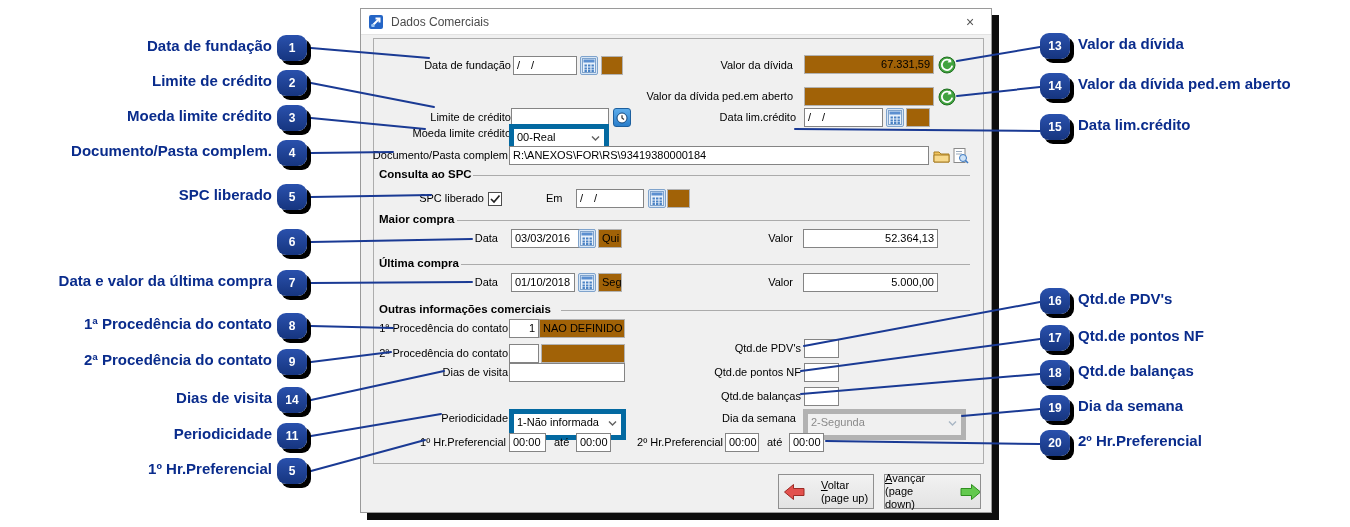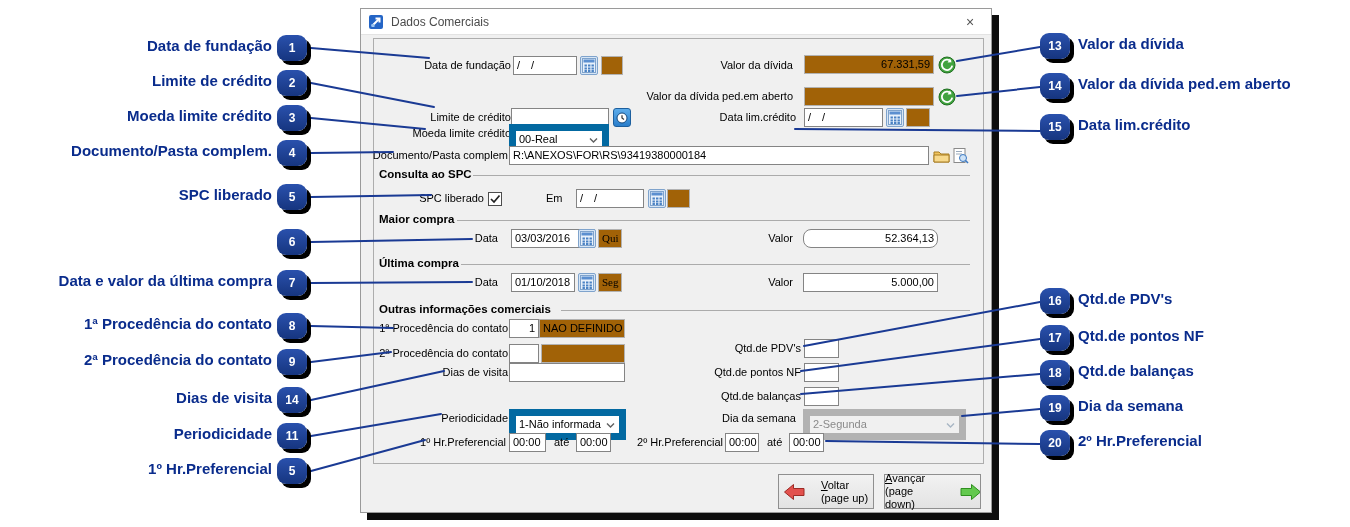--- a/index.html
+++ b/index.html
@@ -14,28 +14,28 @@
   .title-text{margin-left:7px;font-size:12px;color:#4b4b4b;}
   .close-btn{position:absolute;right:0;top:0;width:42px;height:25px;display:flex;align-items:center;
              justify-content:center;color:#555;font-size:14px;cursor:pointer;}
   .panel{position:absolute;left:12px;top:29px;width:611px;height:426px;border:1px solid #adadad;box-sizing:border-box;}
   .lbl{position:absolute;height:19px;line-height:19px;font-size:11px;color:#000;text-align:right;white-space:nowrap;}
   .lbl.la{text-align:left;}
   .fld{position:absolute;height:19px;background:#fff;border:1px solid #848484;box-sizing:border-box;
        font-size:11px;line-height:17px;padding:0 3px;color:#000;white-space:nowrap;overflow:hidden;}
   .fld.ro{background:#a16207;border-color:#b2b2b2;}
   .fld.num{text-align:right;}
-  .fld.ctr{text-align:right;font-family:Liberation Serif, serif;}
+  .fld.ctr{text-align:right;}
   .fld.dt{letter-spacing:4px;}
   .iconbtn{position:absolute;width:18px;height:19px;box-sizing:border-box;display:flex;align-items:center;
            justify-content:center;cursor:pointer;}
   .calbtn{background:#d7e6f6;border:1px solid #7fa3cc;border-radius:2px;}
   .clockbtn{background:linear-gradient(180deg,#5caceb,#2a7ecb);border:1px solid #1c5f9e;border-radius:3px;}
   .flatbtn{background:transparent;border:none;}
-  .sel{position:absolute;height:31px;background:#fff;border:7px solid #0369a1;box-sizing:border-box;
+  .sel{position:absolute;height:31px;background:#fff;border:5px solid #0369a1;box-sizing:border-box;
        font-size:11px;line-height:17px;padding:0 16px 0 3px;color:#000;white-space:nowrap;cursor:pointer;}
   .sel .chev{position:absolute;right:4px;top:7px;}
   .sel.dis{background:#f0f0f0;border-color:#b2b2b2;color:#8a8a8a;cursor:default;}
   .ghead{position:absolute;font-size:11.5px;font-weight:bold;color:#000;white-space:nowrap;}
   .gline{position:absolute;height:1px;background:#ababab;}
   .cbx{position:absolute;width:14px;height:14px;background:#fff;border:1px solid #4d4d4d;box-sizing:border-box;
        display:flex;align-items:center;justify-content:center;cursor:pointer;}
   
   .navbtn{position:absolute;height:35px;background:linear-gradient(180deg,#f2f2f2,#e3e3e3);
           border:1px solid #8f8f8f;box-sizing:border-box;display:flex;align-items:center;
@@ -214,21 +214,21 @@
             <rect x="6" y="9.5" width="2.4" height="2"></rect>
             <rect x="9.5" y="9.5" width="2.4" height="2"></rect>
             <rect x="2.5" y="12" width="2.4" height="2"></rect>
             <rect x="6" y="12" width="2.4" height="2"></rect>
             <rect x="9.5" y="12" width="2.4" height="2"></rect>
           </g>
         </svg>
     </div>
     <div class="fld ro ctr" style="left:237px;top:220px;width:24px;">Qui</div>
     <div class="lbl" style="left:262px;top:220px;width:170px;">Valor</div>
-    <div class="fld num" style="left:442px;top:220px;width:135px;border-radius:8px;">52.364,13</div>
+    <div class="fld num" style="left:442px;top:220px;width:135px;">52.364,13</div>
 
     <div class="ghead" style="left:18px;top:248px;">Última compra</div>
     <div class="gline" style="left:100px;top:255px;width:509px;"></div>
     <div class="lbl" style="left:10px;top:264px;width:127px;">Data</div>
     <div class="fld" style="left:150px;top:264px;width:64px;">01/10/2018</div>
     <div class="iconbtn calbtn" style="left:217px;top:264px;">
       <svg width="14" height="15">
           <rect x="0.5" y="0.5" width="13" height="14" fill="#e8f1fb" stroke="#7fa3cc"></rect>
           <rect x="1.5" y="1.5" width="11" height="3" fill="#5b8fd0"></rect>
           <g fill="#4a82c4">

